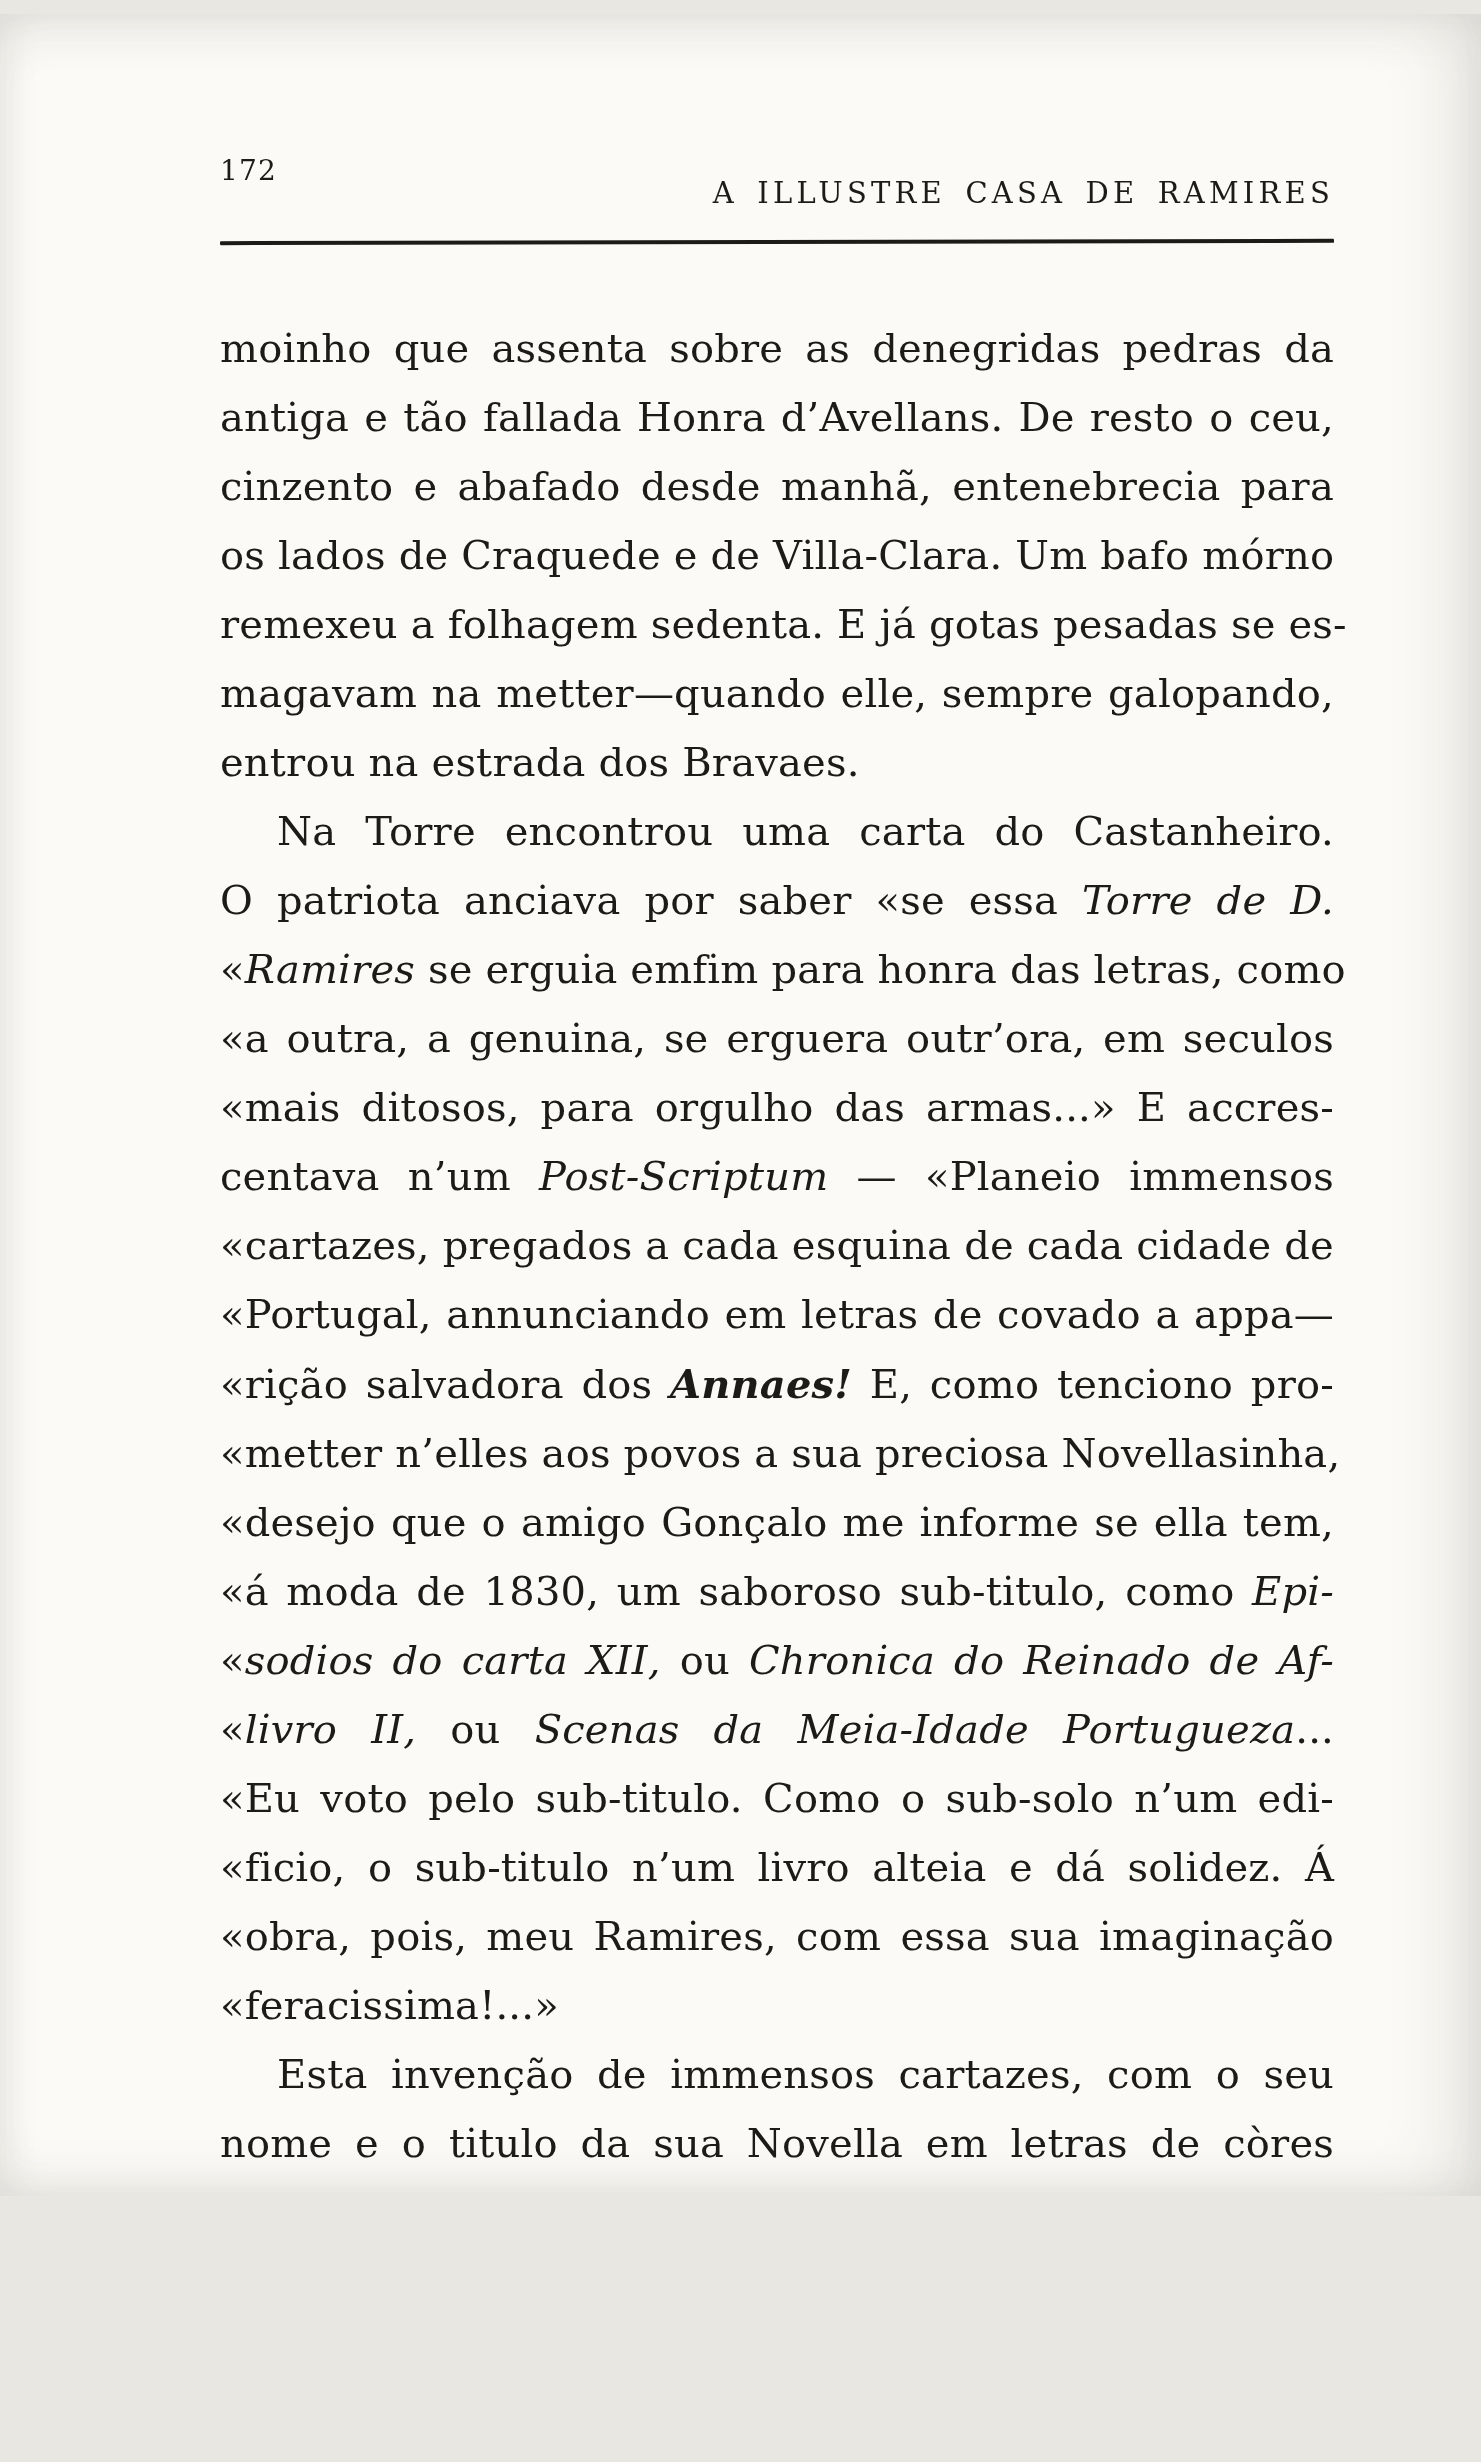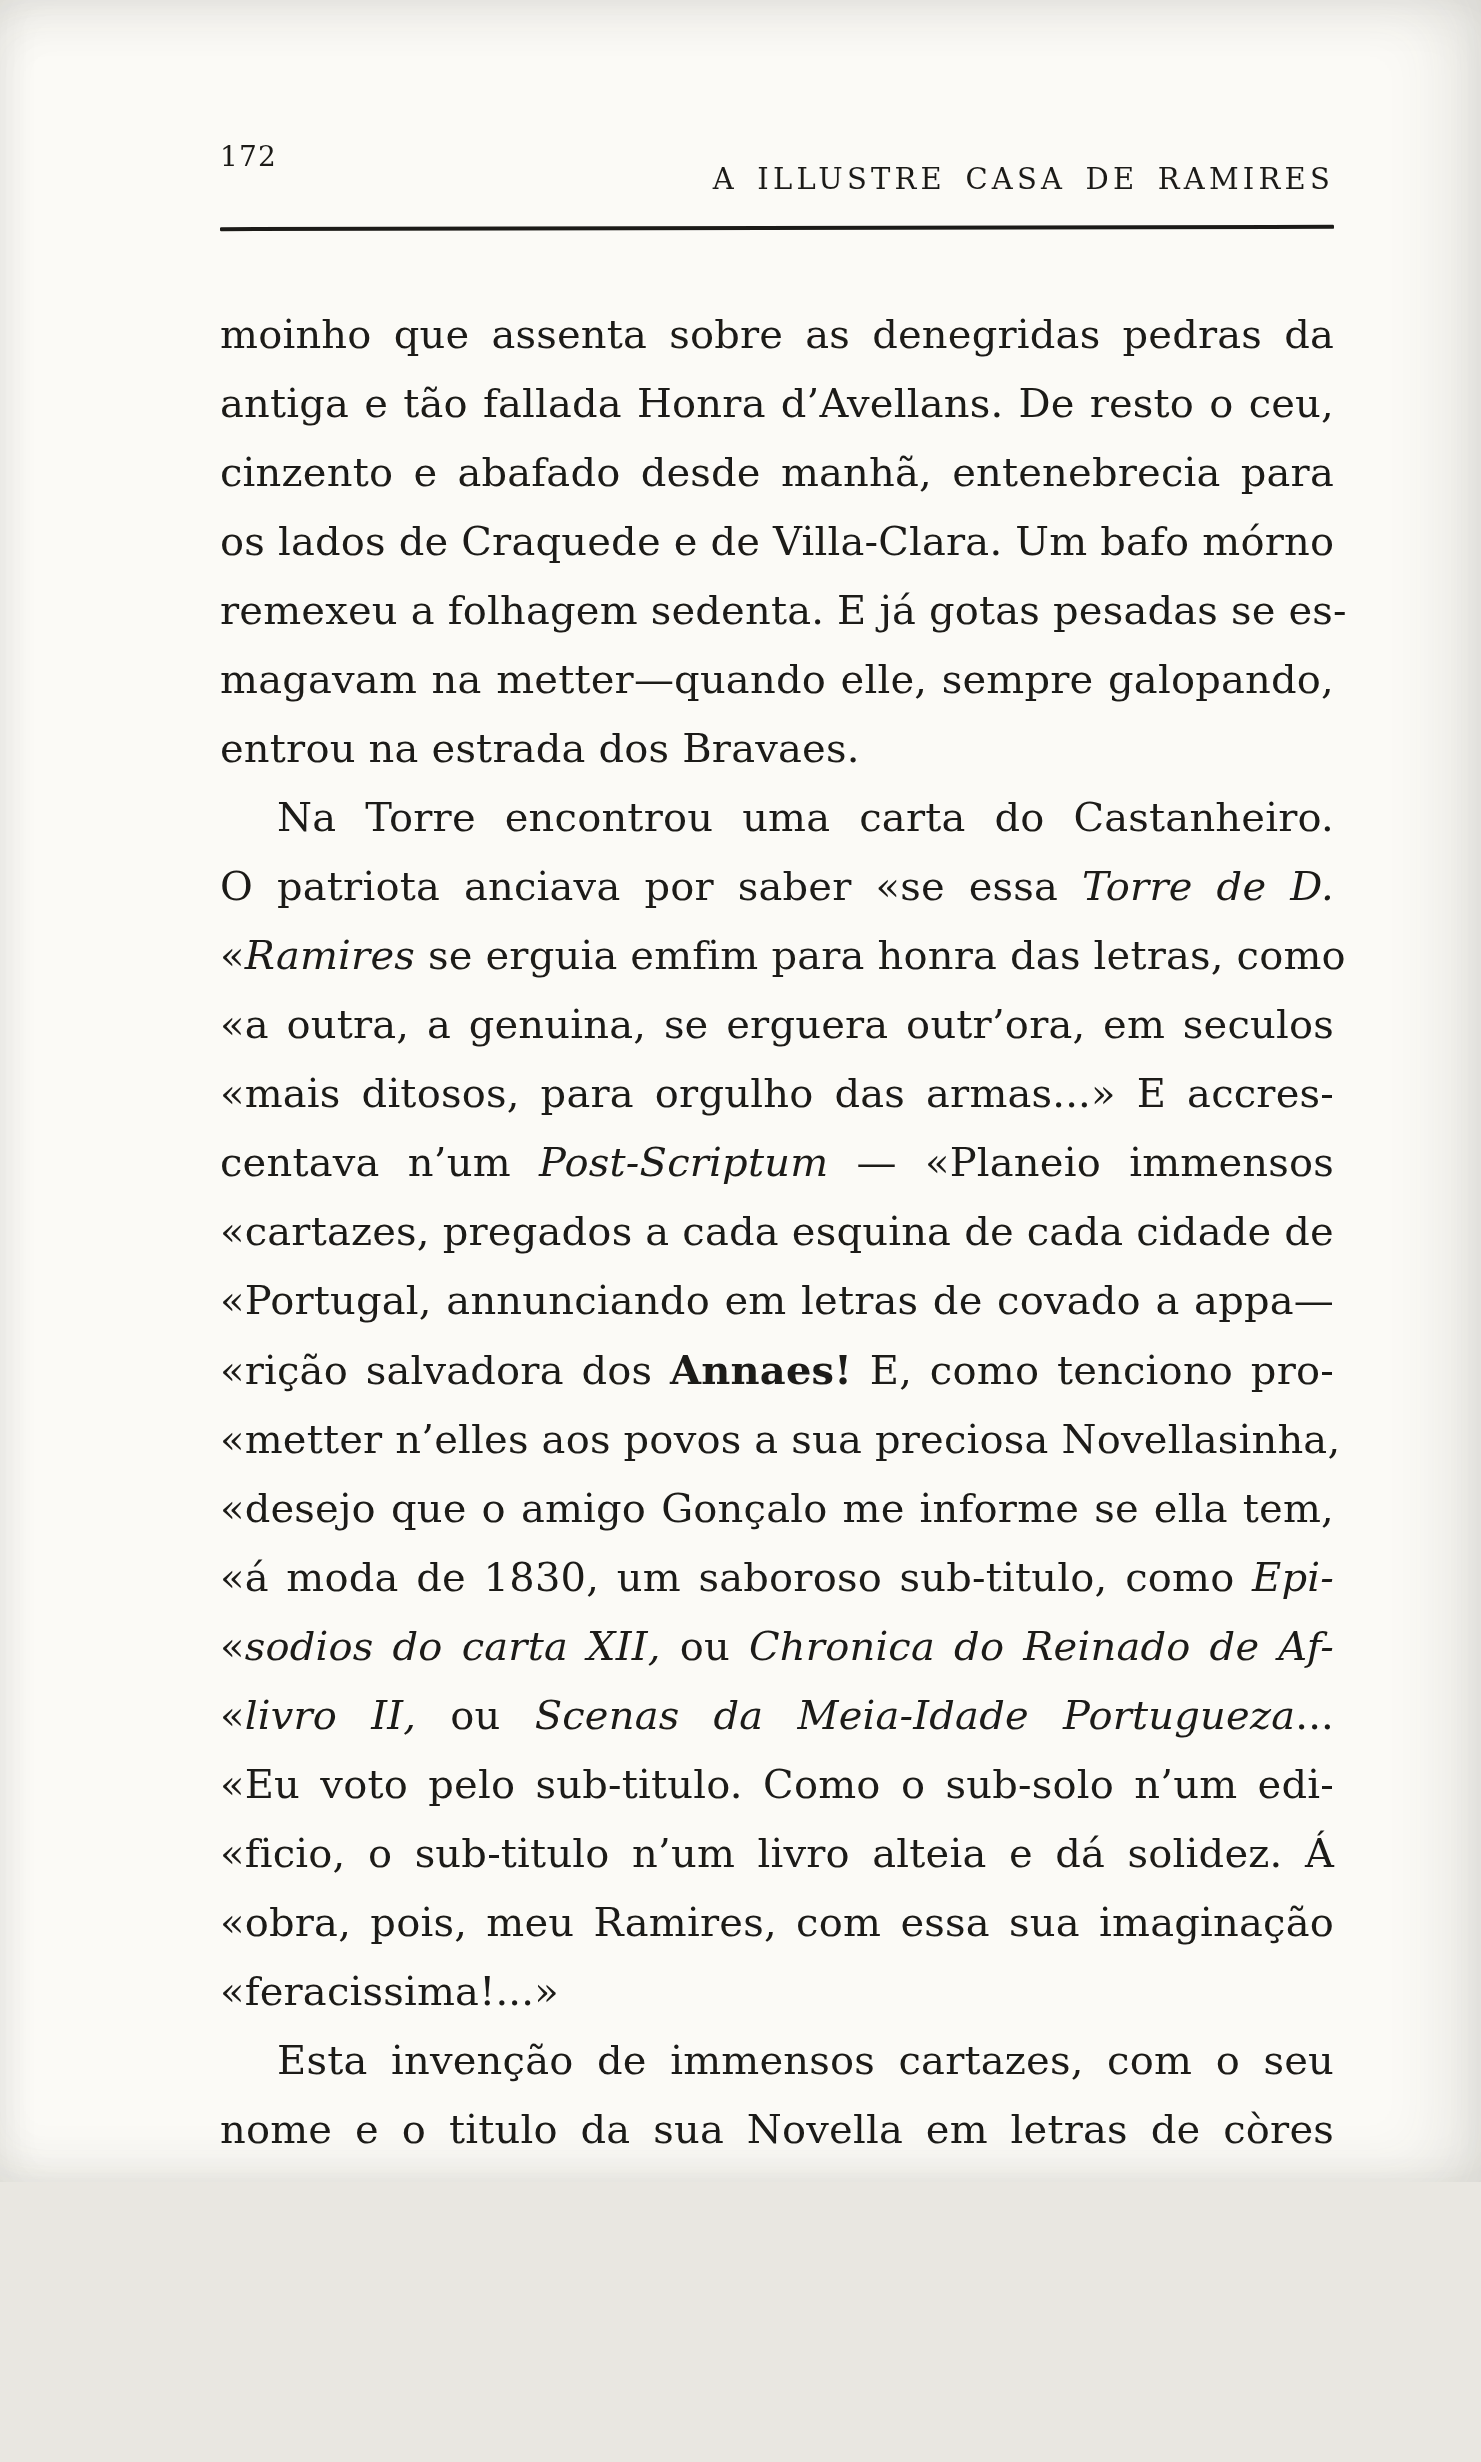--- a/index.html
+++ b/index.html
@@ -8,21 +8,21 @@
   }
   html,body{margin:0;padding:0;}
   body{
     background:#e9e7e1;
     font-family:"DejaVu Serif","Liberation Serif",serif;
   }
   .page{
     position:relative;
     width:1481px;
     height:2182px;
-    margin:0 auto;
+    margin:14px auto;
     background:var(--paper);
     color:var(--ink);
     box-shadow:
       inset -33px 0 65px rgba(60,55,45,0.10),
       inset 10.7px 0 36px rgba(60,55,45,0.04),
       inset 0 21px 48px rgba(60,55,45,0.04),
       inset 0 -18px 42px rgba(60,55,45,0.03);
     overflow:hidden;
   }
   .content{
@@ -73,21 +73,21 @@
     white-space:nowrap;
   }
   .line.no-justify{
     text-align:left;
     text-align-last:left;
   }
   .line.indent{
     padding-left:57px;
   }
   .it{font-style:italic;}
-  .bi{font-weight:bold;}
+  .bi{font-style:italic;font-weight:bold;}
 </style>
 </head>
 <body>
 
 <div class="page">
   <div class="content">
 
     <div class="header">
       <span class="page-number">172</span>
       <span class="running-title">A ILLUSTRE CASA DE RAMIRES</span>

